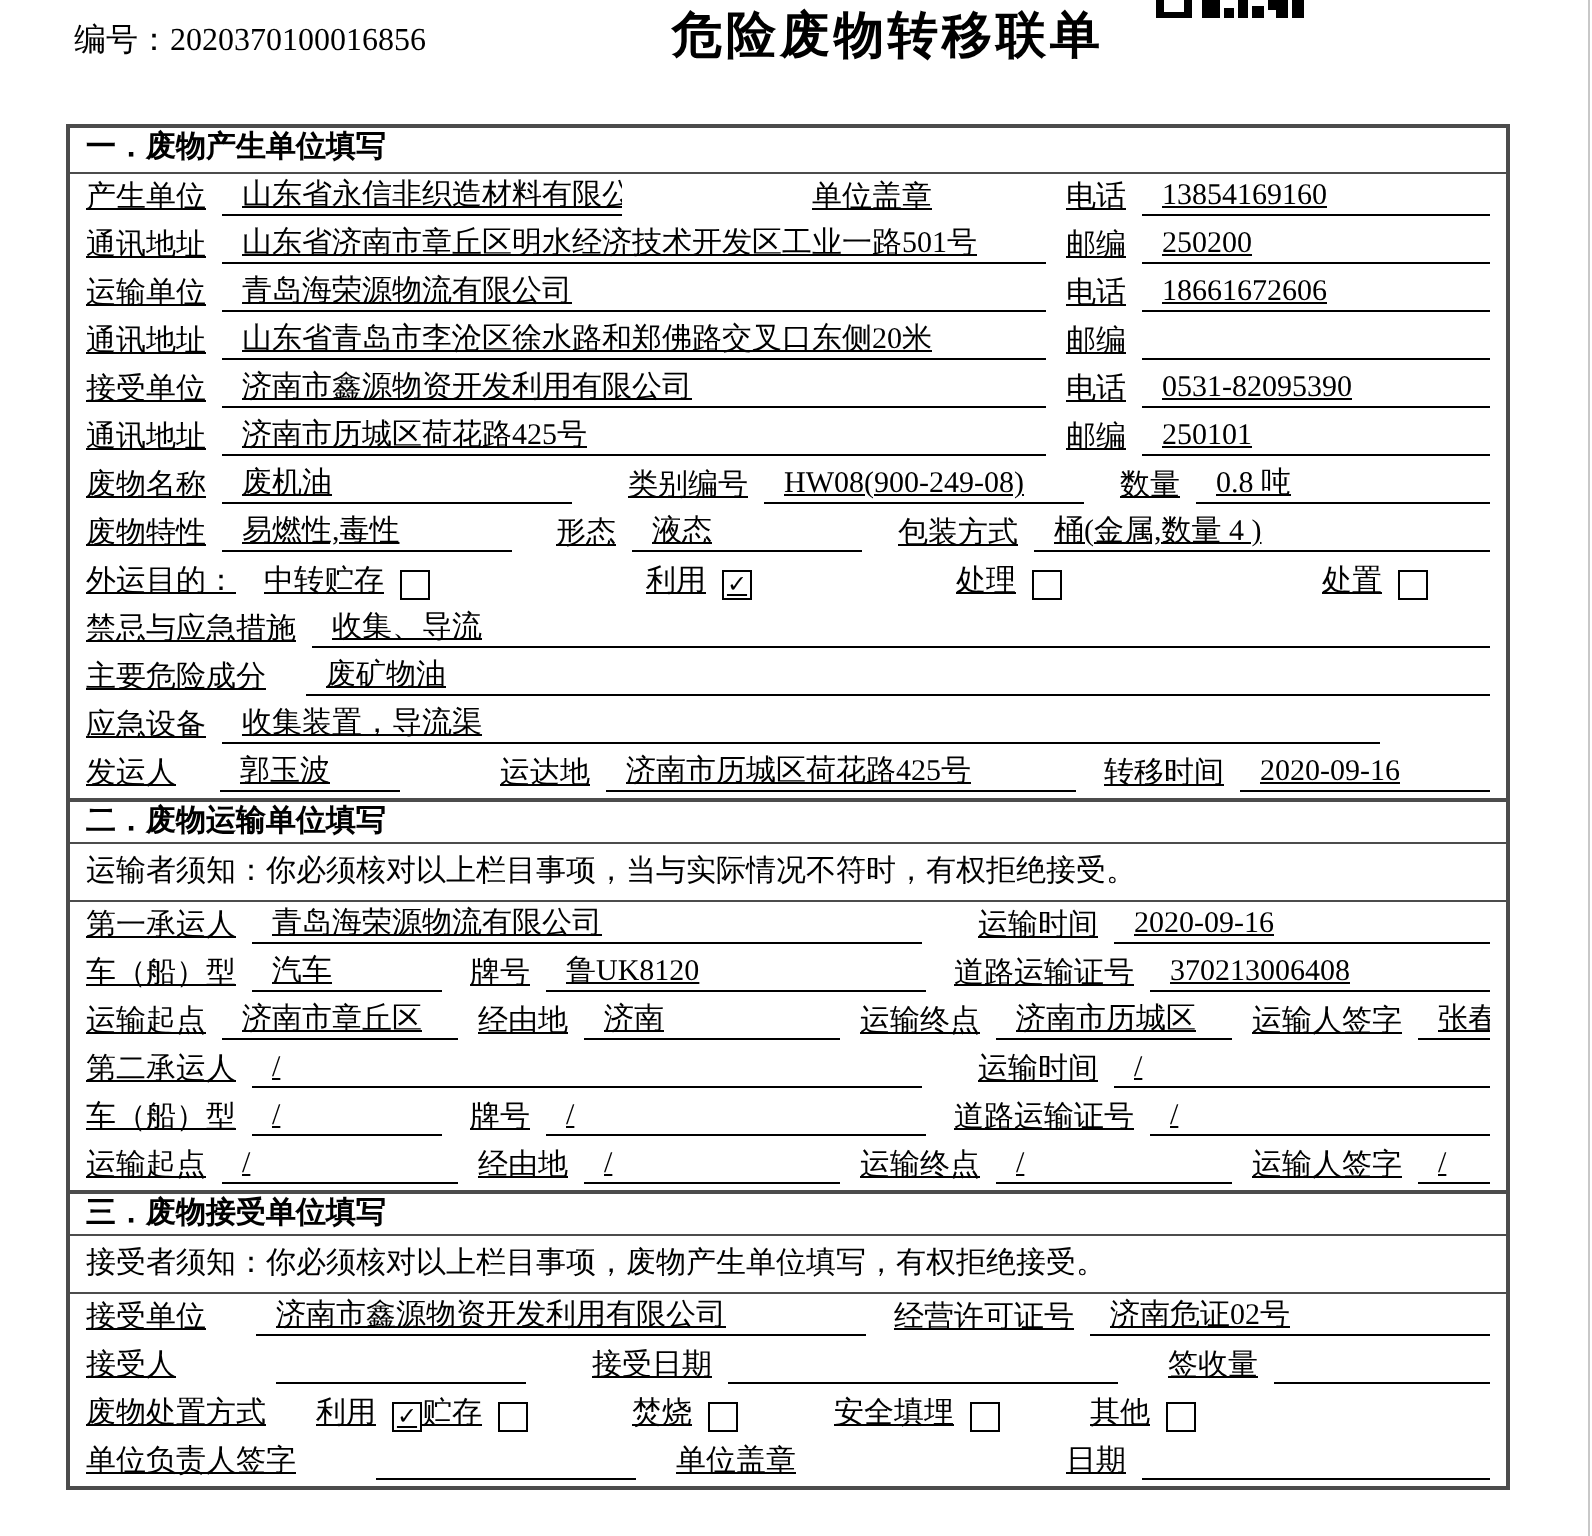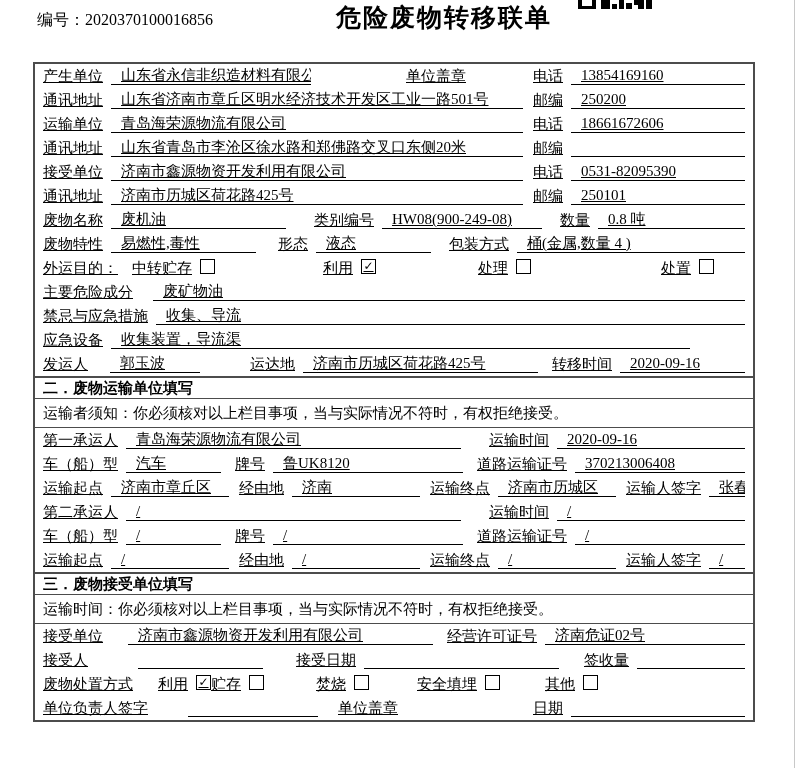--- a/index.html
+++ b/index.html
@@ -26,21 +26,21 @@
      box-sizing:border-box;text-decoration:underline;}
   .lbl{white-space:nowrap;flex-shrink:0;line-height:18px;}
   .u{border-bottom:1px solid #000;margin-left:8px;padding:0 4px 0 10px;white-space:nowrap;
      overflow:hidden;box-sizing:border-box;line-height:18px;min-height:18px;flex-shrink:0;}
   .u.fx{flex:1;}
   .rg{margin-left:auto;display:flex;align-items:flex-end;width:212px;flex-shrink:0;}
   .rg .u{flex:1;}
   .cb{display:inline-block;width:13px;height:13px;border:1.5px solid #000;margin-left:8px;
       font-size:12px;line-height:12px;text-align:center;vertical-align:-1px;flex-shrink:0;
       font-family:"DejaVu Sans",sans-serif;}
-  .opt{display:flex;align-items:flex-start;flex-shrink:0;}
+  .opt{display:flex;align-items:flex-end;flex-shrink:0;}
 
   
   .ft{position:absolute;left:37px;top:794px;font-size:15px;white-space:nowrap;font-family:Liberation Serif, serif;}
 </style>
 </head>
 <body>
 
 <div class="page">
   <div class="page-edge"></div>
 
@@ -58,20 +58,21 @@
       <rect x="41" y="0" width="5" height="9" fill="#000"></rect>
       <rect x="48" y="3" width="6" height="6" fill="#000"></rect>
       <rect x="56" y="0" width="10" height="5" fill="#000"></rect>
       <rect x="60" y="5" width="6" height="4" fill="#000"></rect>
       <rect x="68" y="0" width="6" height="9" fill="#000"></rect>
     </svg>
   </div>
 
   <div class="form">
 
+    <div class="sec-h">一．废物产生单位填写</div>
 
     <div class="r">
       <span class="lbl">产生单位</span>
       <span class="u" style="width:200px">山东省永信非织造材料有限公司</span>
       <span class="lbl" style="margin-left:95px">单位盖章</span>
       <span class="rg">
         <span class="lbl">电话</span>
         <span class="u">13854169160</span>
       </span>
     </div>
@@ -153,27 +154,27 @@
         <span class="lbl">处理</span>
         <span class="cb"></span>
       </span>
       <span class="opt" style="margin-left:130px">
         <span class="lbl">处置</span>
         <span class="cb"></span>
       </span>
     </div>
 
     <div class="r">
+      <span class="lbl">禁忌与应急措施</span>
+      <span class="u fx">收集、导流</span>
+    </div>
+
+    <div class="r">
       <span class="lbl">主要危险成分</span>
       <span class="u fx" style="margin-left:20px">废矿物油</span>
-    </div>
-
-    <div class="r">
-      <span class="lbl">禁忌与应急措施</span>
-      <span class="u fx">收集、导流</span>
     </div>
 
     <div class="r">
       <span class="lbl">应急设备</span>
       <span class="u fx" style="margin-right:55px">收集装置，导流渠</span>
     </div>
 
     <div class="r">
       <span class="lbl">发运人</span>
       <span class="u" style="width:90px;margin-left:22px">郭玉波</span>
@@ -234,21 +235,21 @@
       <span class="u" style="width:118px">/</span>
       <span class="lbl" style="margin-left:10px">经由地</span>
       <span class="u" style="width:128px">/</span>
       <span class="lbl" style="margin-left:10px">运输终点</span>
       <span class="u" style="width:118px">/</span>
       <span class="lbl" style="margin-left:10px">运输人签字</span>
       <span class="u fx">/</span>
     </div>
 
     <div class="sec-h top">三．废物接受单位填写</div>
-    <div class="notice">运输时间：你必须核对以上栏目事项，当与实际情况不符时，有权拒绝接受。</div>
+    <div class="notice">接受者须知：你必须核对以上栏目事项，废物产生单位填写，有权拒绝接受。</div>
 
     <div class="r">
       <span class="lbl">接受单位</span>
       <span class="u" style="width:305px;margin-left:25px">济南市鑫源物资开发利用有限公司</span>
       <span class="lbl" style="margin-left:14px">经营许可证号</span>
       <span class="u fx">济南危证02号</span>
     </div>
 
     <div class="r">
       <span class="lbl">接受人</span>

